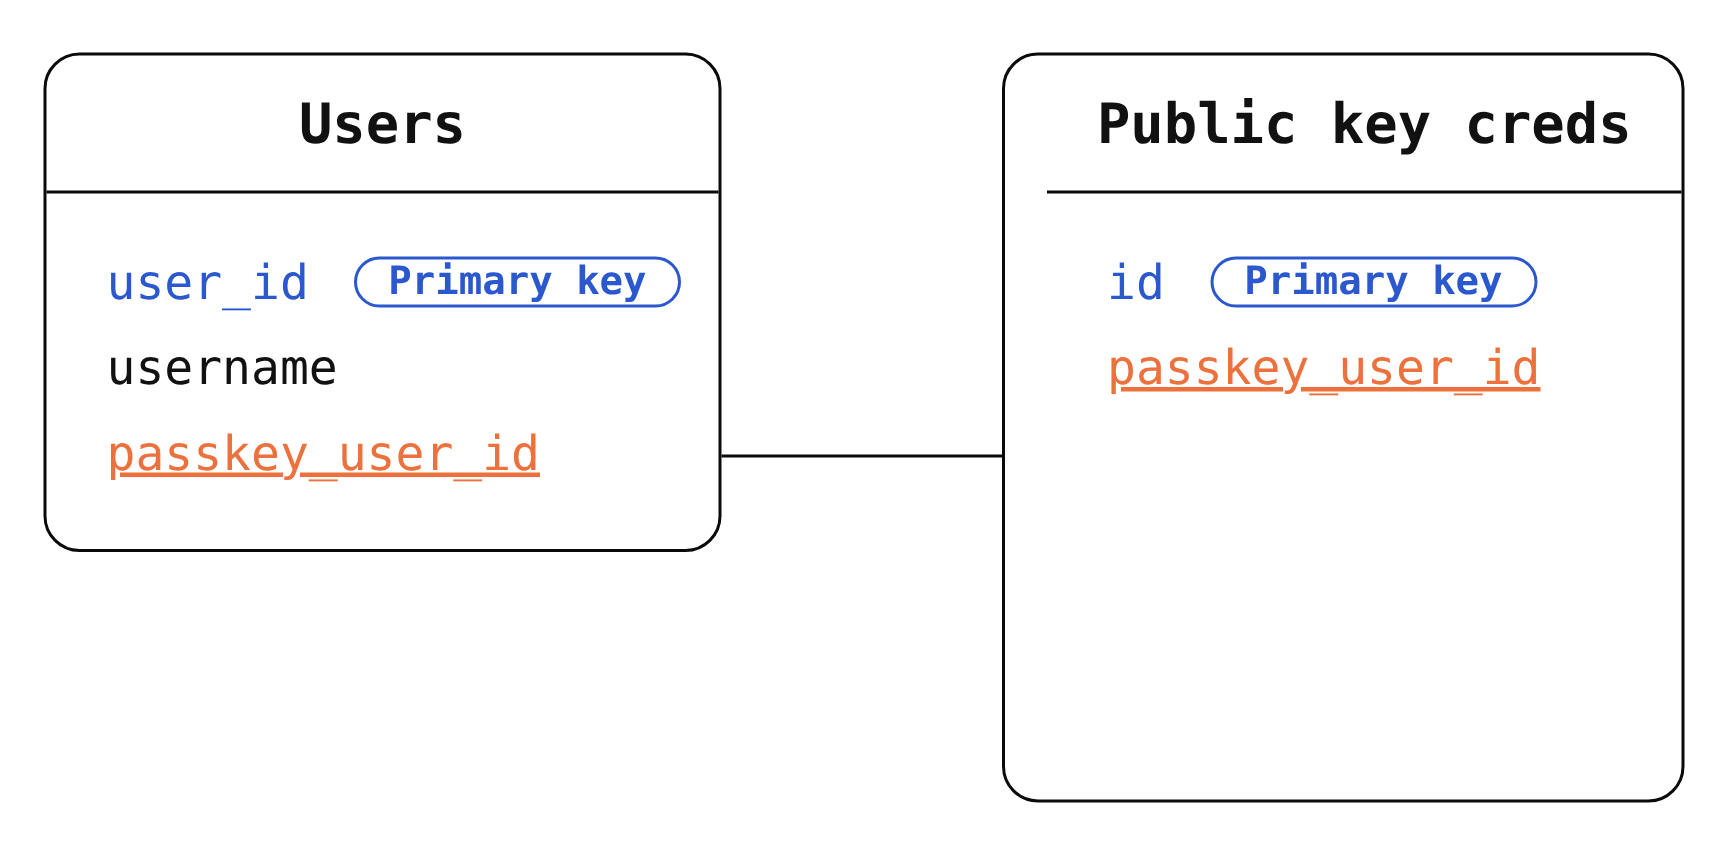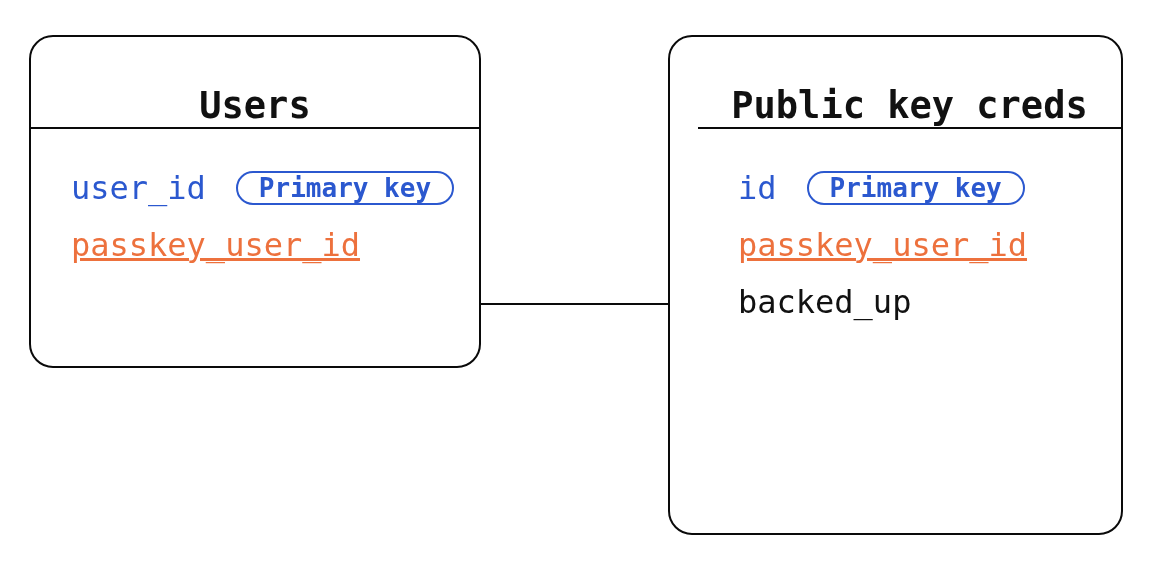--- a/index.html
+++ b/index.html
@@ -33,21 +33,21 @@
     width: 452px; height: 333px;
   }
   .table-card.creds {
     left: 668px; top: 35px;
     width: 455px; height: 500px; padding-left: 28px;
   }
   .card-header {
     height: 92px;
     border-bottom: 2px solid var(--line);
     display: flex;
-    align-items: flex-end;
+    align-items: center;
     justify-content: center;
   }
   .card-title {
     font-size: 37px;
     font-weight: bold;
     letter-spacing: 0px;
     white-space: nowrap;
   }
   .card-body {
     padding: 30px 0 0 40px;
@@ -95,38 +95,38 @@
   <div class="table-card users">
     <div class="card-header">
       <span class="card-title">Users</span>
     </div>
     <div class="card-body">
       <div class="field-row">
         <span class="field-name c-blue">user_id</span>
         <span class="pk-badge">Primary key</span>
       </div>
       <div class="field-row">
+        <span class="field-name">username</span>
+      </div>
+      <div class="field-row">
         <span class="field-name c-orange">passkey_user_id</span>
       </div>
     </div>
   </div>
 
   <div class="relation-line"></div>
 
   <div class="table-card creds">
     <div class="card-header">
       <span class="card-title">Public key creds</span>
     </div>
     <div class="card-body">
       <div class="field-row">
         <span class="field-name c-blue">id</span>
         <span class="pk-badge">Primary key</span>
       </div>
       <div class="field-row">
         <span class="field-name c-orange">passkey_user_id</span>
       </div>
-      <div class="field-row">
-        <span class="field-name">backed_up</span>
-      </div>
     </div>
   </div>
 
 </div>
 
 </body></html>

